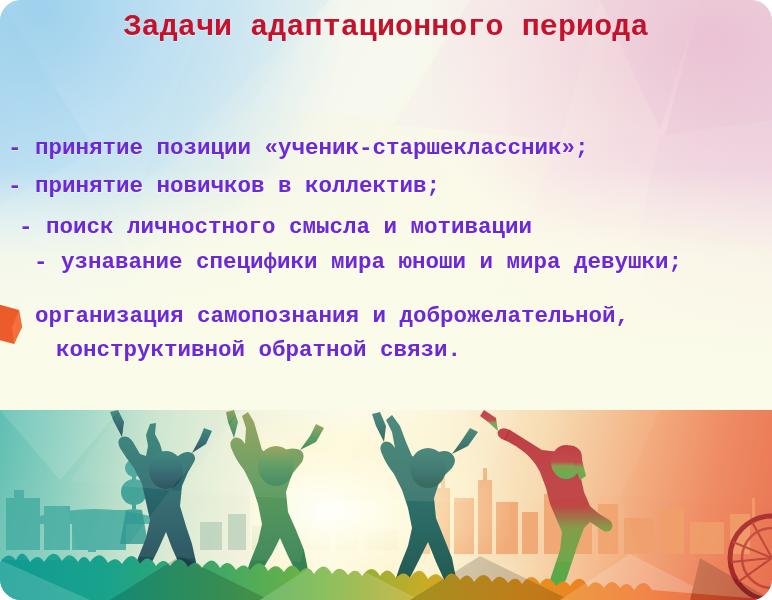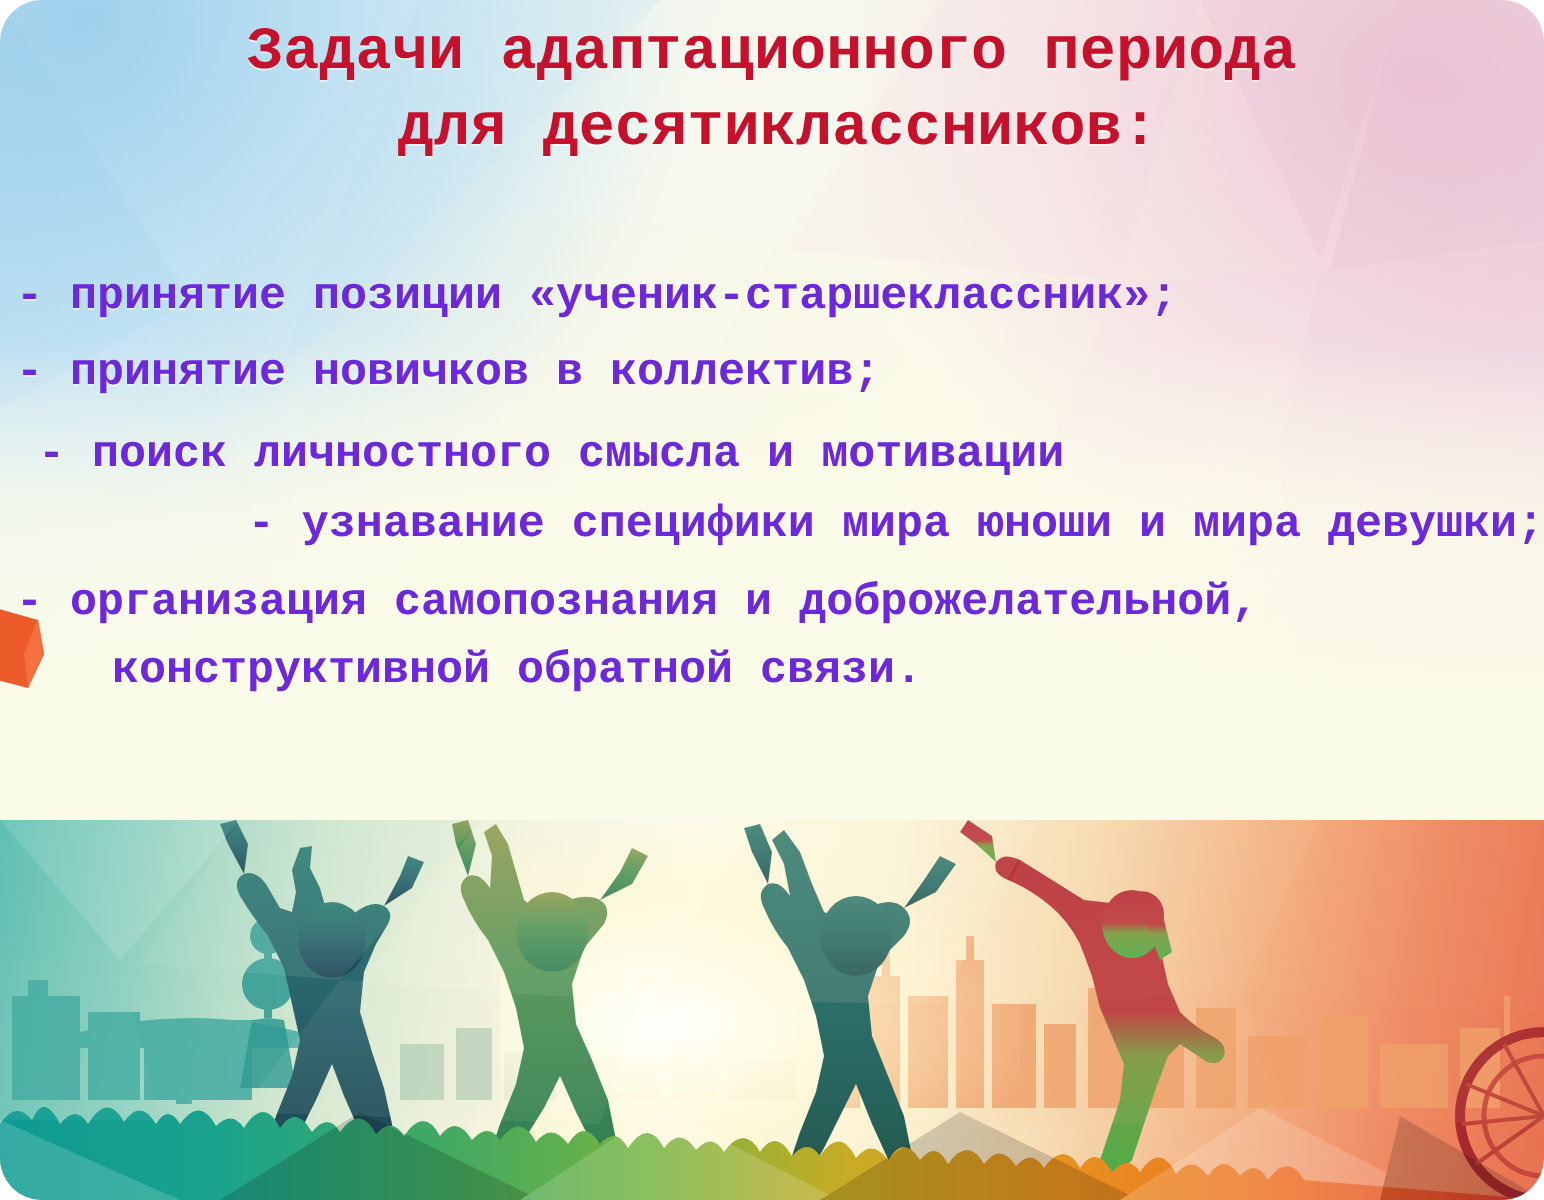--- a/index.html
+++ b/index.html
@@ -74,21 +74,21 @@
     font-weight: 700;
     font-size: 22.5px;
     line-height: 30px;
     white-space: nowrap;
     text-shadow: 0 1px 0 rgba(255,255,255,.5);
   }
   .line.l1 { padding-left: 8px;  margin-bottom: 8px; }
   .line.l2 { padding-left: 8px;  margin-bottom: 11px; }
   .line.l3 { padding-left: 19px;  margin-bottom: 5px; }
   .line.l4 { padding-left: 8px;  margin-bottom: 10px; }
-  .line.l5 { padding-left: 14px; margin-bottom: 9px; text-align: right; }
+  .line.l5 { padding-left: 34px; margin-bottom: 24px; }
   .line.l6 { padding-left: 8px;  margin-bottom: 4px; }
   .line.l7 { padding-left: 56px; }
 
   
   .deco-flag {
     position: absolute;
     left: -8px;
     top: 297px;
     width: 36px;
     height: 52px;
@@ -153,21 +153,20 @@
     <polygon points="300,280 520,235 540,430 330,430" fill="#fcfbe7" opacity=".40"></polygon>
     <polygon points="520,235 640,225 650,360 640,430 540,430" fill="#faf4ea" opacity=".40"></polygon>
   </svg>
 
   <div class="bg-glow-tl"></div>
   <div class="bg-glow-tr"></div>
   <div class="bg-cream"></div>
 
   <div class="title">
     <span class="title-line l1">Задачи адаптационного периода</span>
-    <span class="title-line l2">для десятиклассников:</span>
   </div>
 
   <div class="body">
     <div class="line l1">- принятие позиции «ученик-старшеклассник»;</div>
     <div class="line l2">- принятие новичков в коллектив;</div>
     <div class="line l3">-   поиск личностного смысла и мотивации</div>
     <div class="line l5">- узнавание специфики мира юноши и мира девушки;</div>
     <div class="line l6">- организация самопознания и доброжелательной,</div>
     <div class="line l7">конструктивной обратной связи.</div>
   </div>

